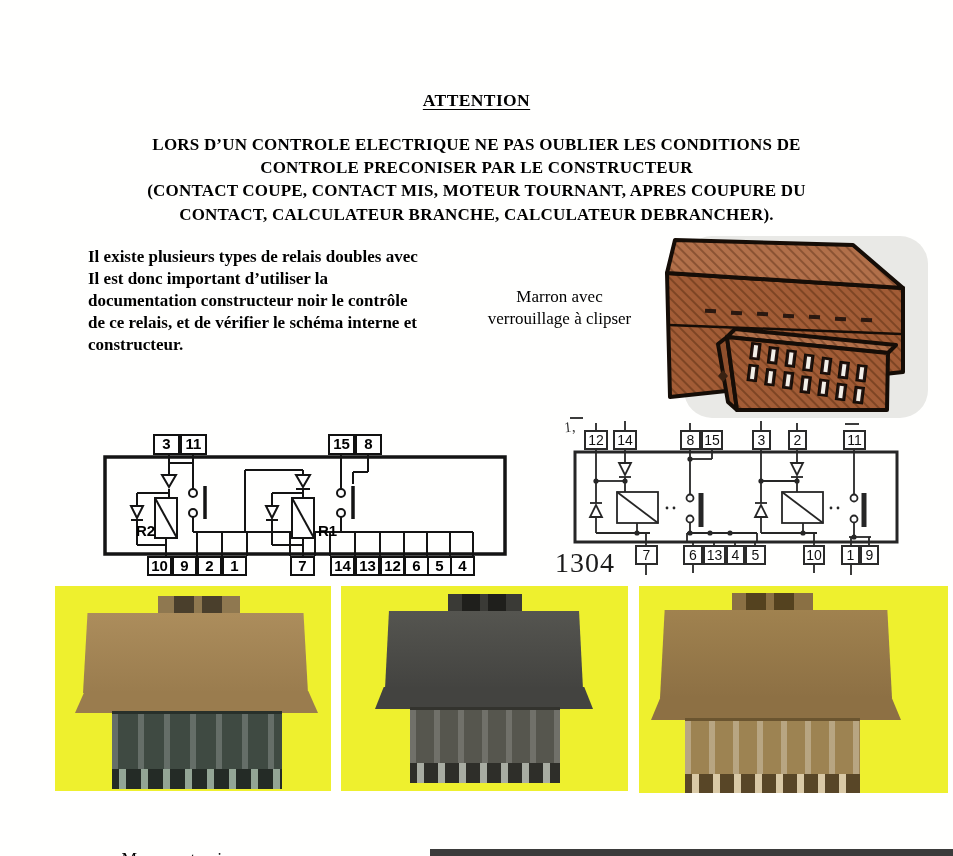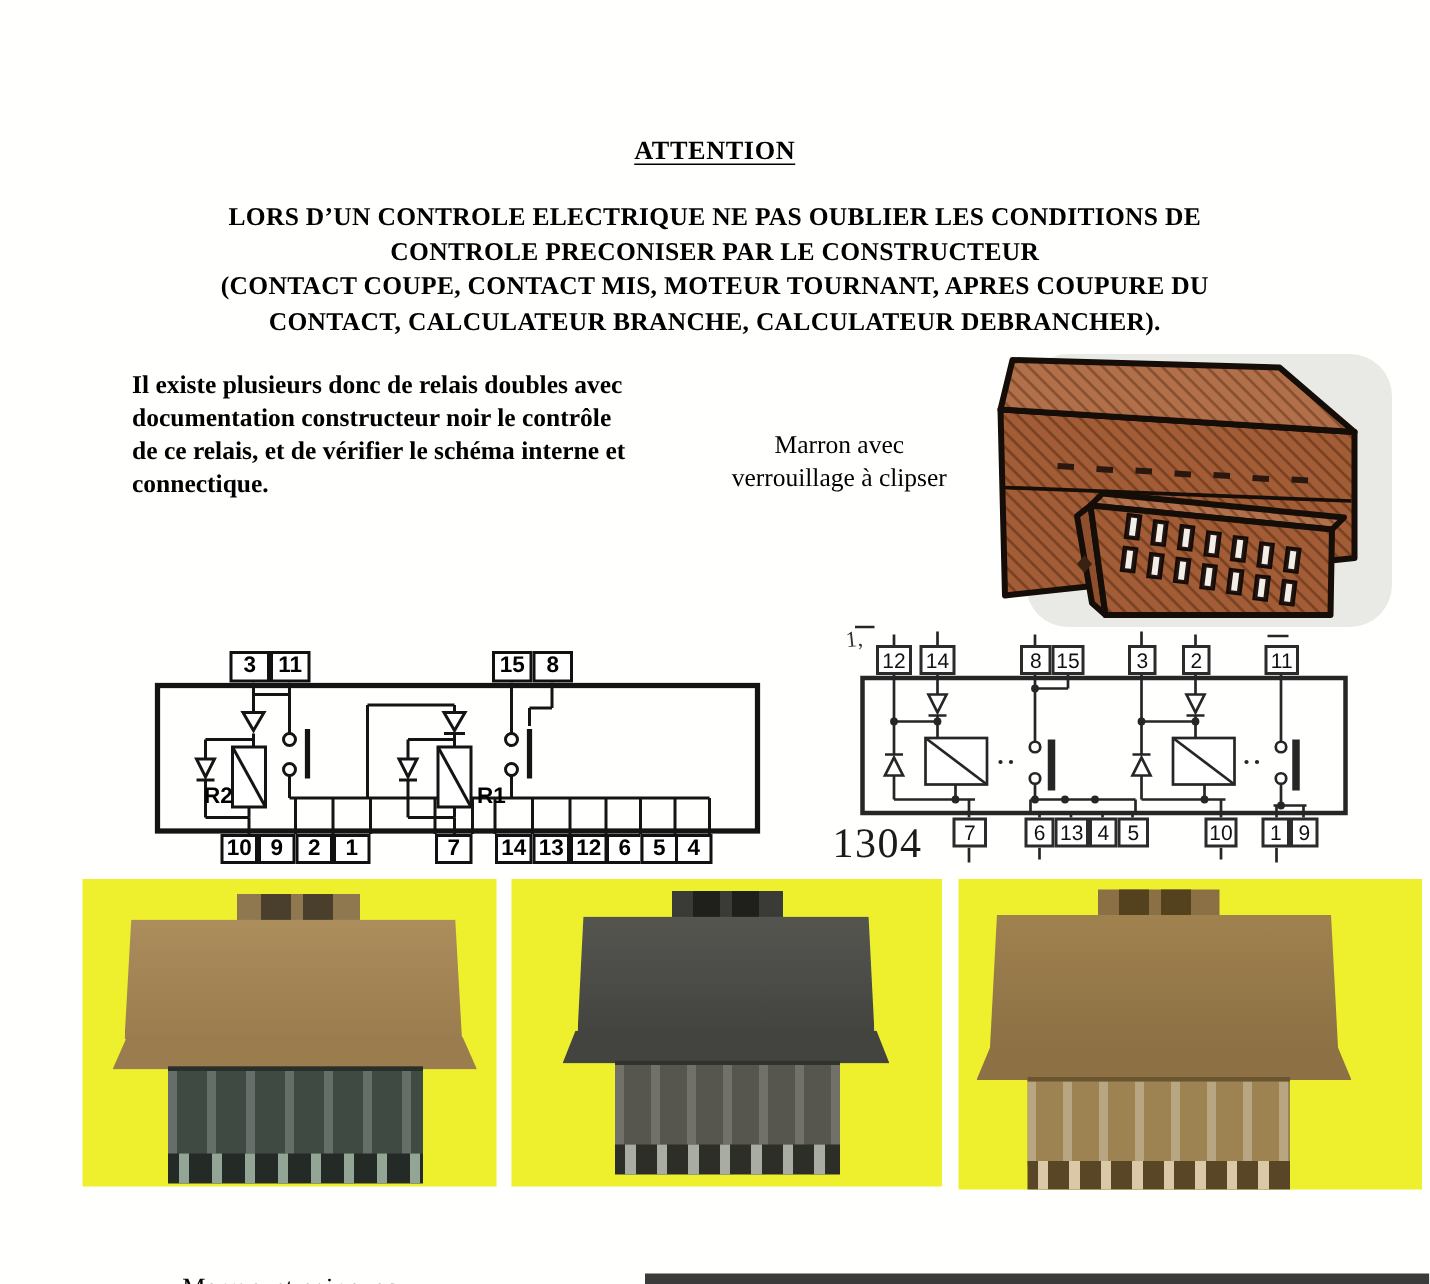--- a/index.html
+++ b/index.html
@@ -116,24 +116,25 @@
   </div>
 
   <div class="warning">
     <div>LORS D’UN CONTROLE ELECTRIQUE NE PAS OUBLIER LES CONDITIONS DE</div>
     <div>CONTROLE PRECONISER PAR LE CONSTRUCTEUR</div>
     <div>(CONTACT COUPE, CONTACT MIS, MOTEUR TOURNANT, APRES COUPURE DU</div>
     <div>CONTACT, CALCULATEUR BRANCHE, CALCULATEUR DEBRANCHER).</div>
   </div>
 
   <div class="intro">
-    <div>Il existe plusieurs donc de relais doubles avec</div>
+    <div>Il existe plusieurs types de relais doubles avec</div>
+    <div>Il est donc important d’utiliser la</div>
     <div>documentation constructeur noir le contrôle</div>
     <div>de ce relais, et de vérifier le schéma interne et</div>
-    <div>connectique.</div>
+    <div>constructeur.</div>
   </div>
 
   <div class="clipser-caption">
     <div>Marron avec</div>
     <div>verrouillage à clipser</div>
   </div>
 
   <div class="drawing">
     <svg width="280" height="190" viewBox="0 0 280 190">
       <defs>

